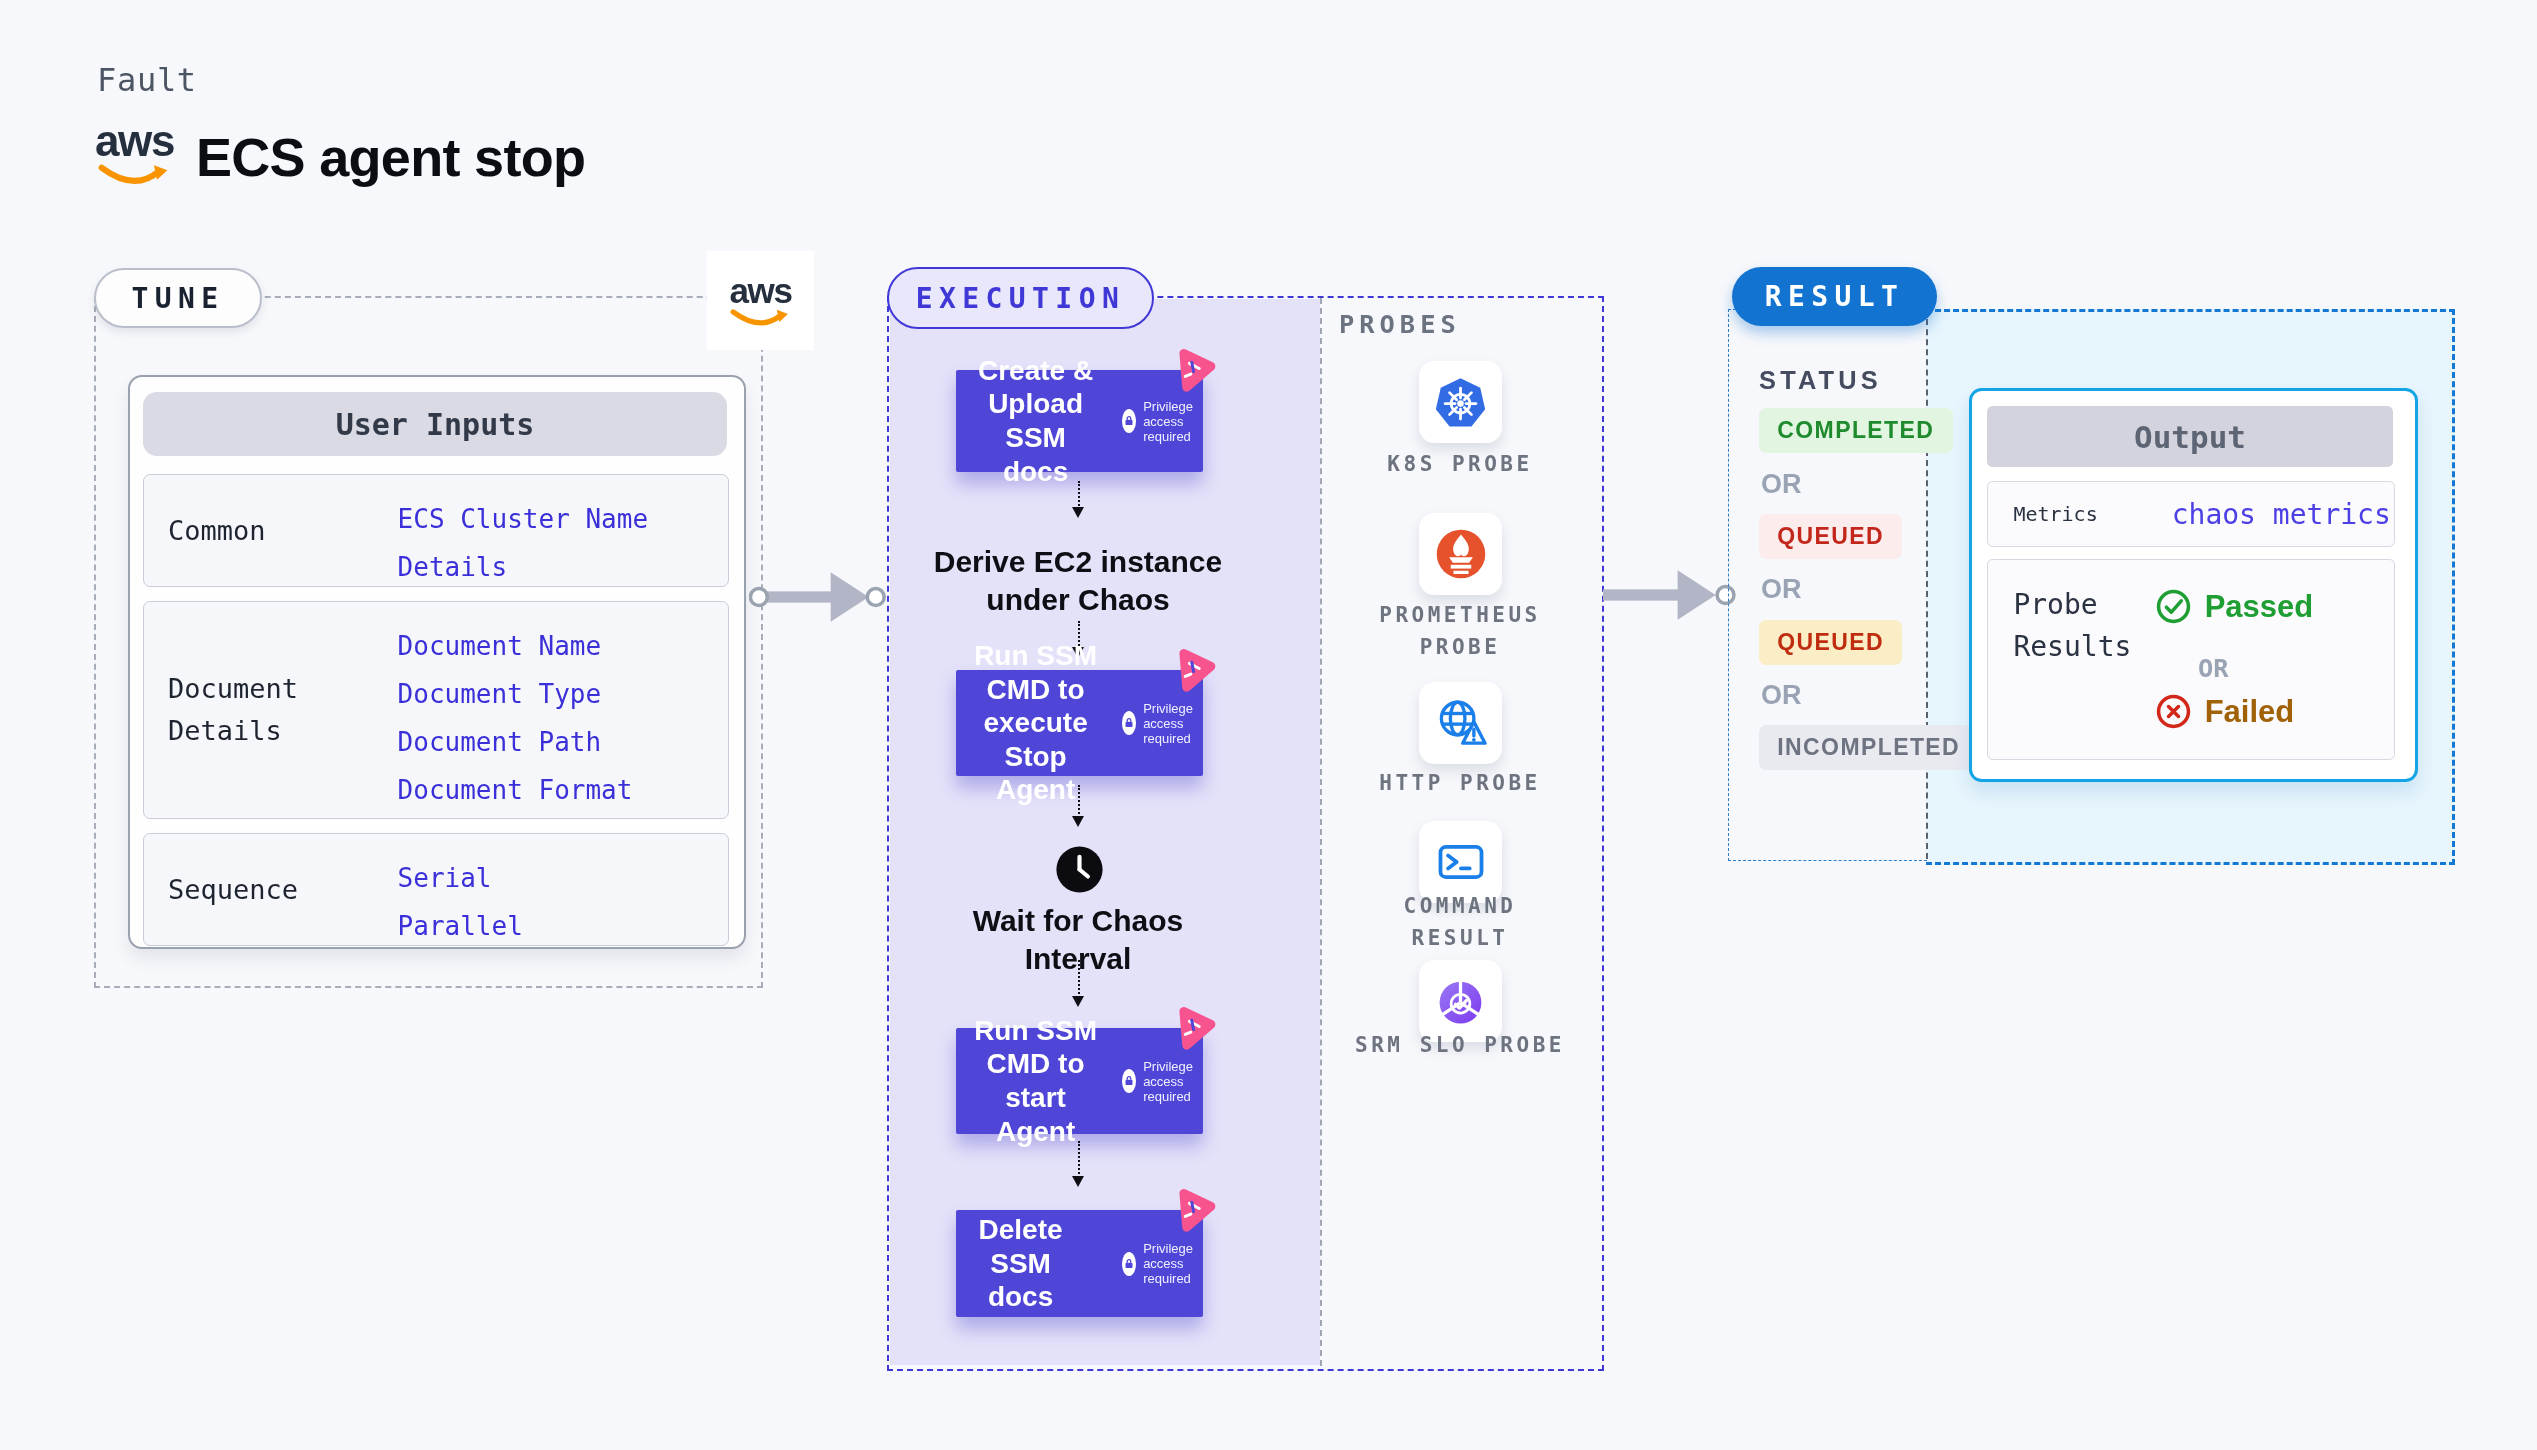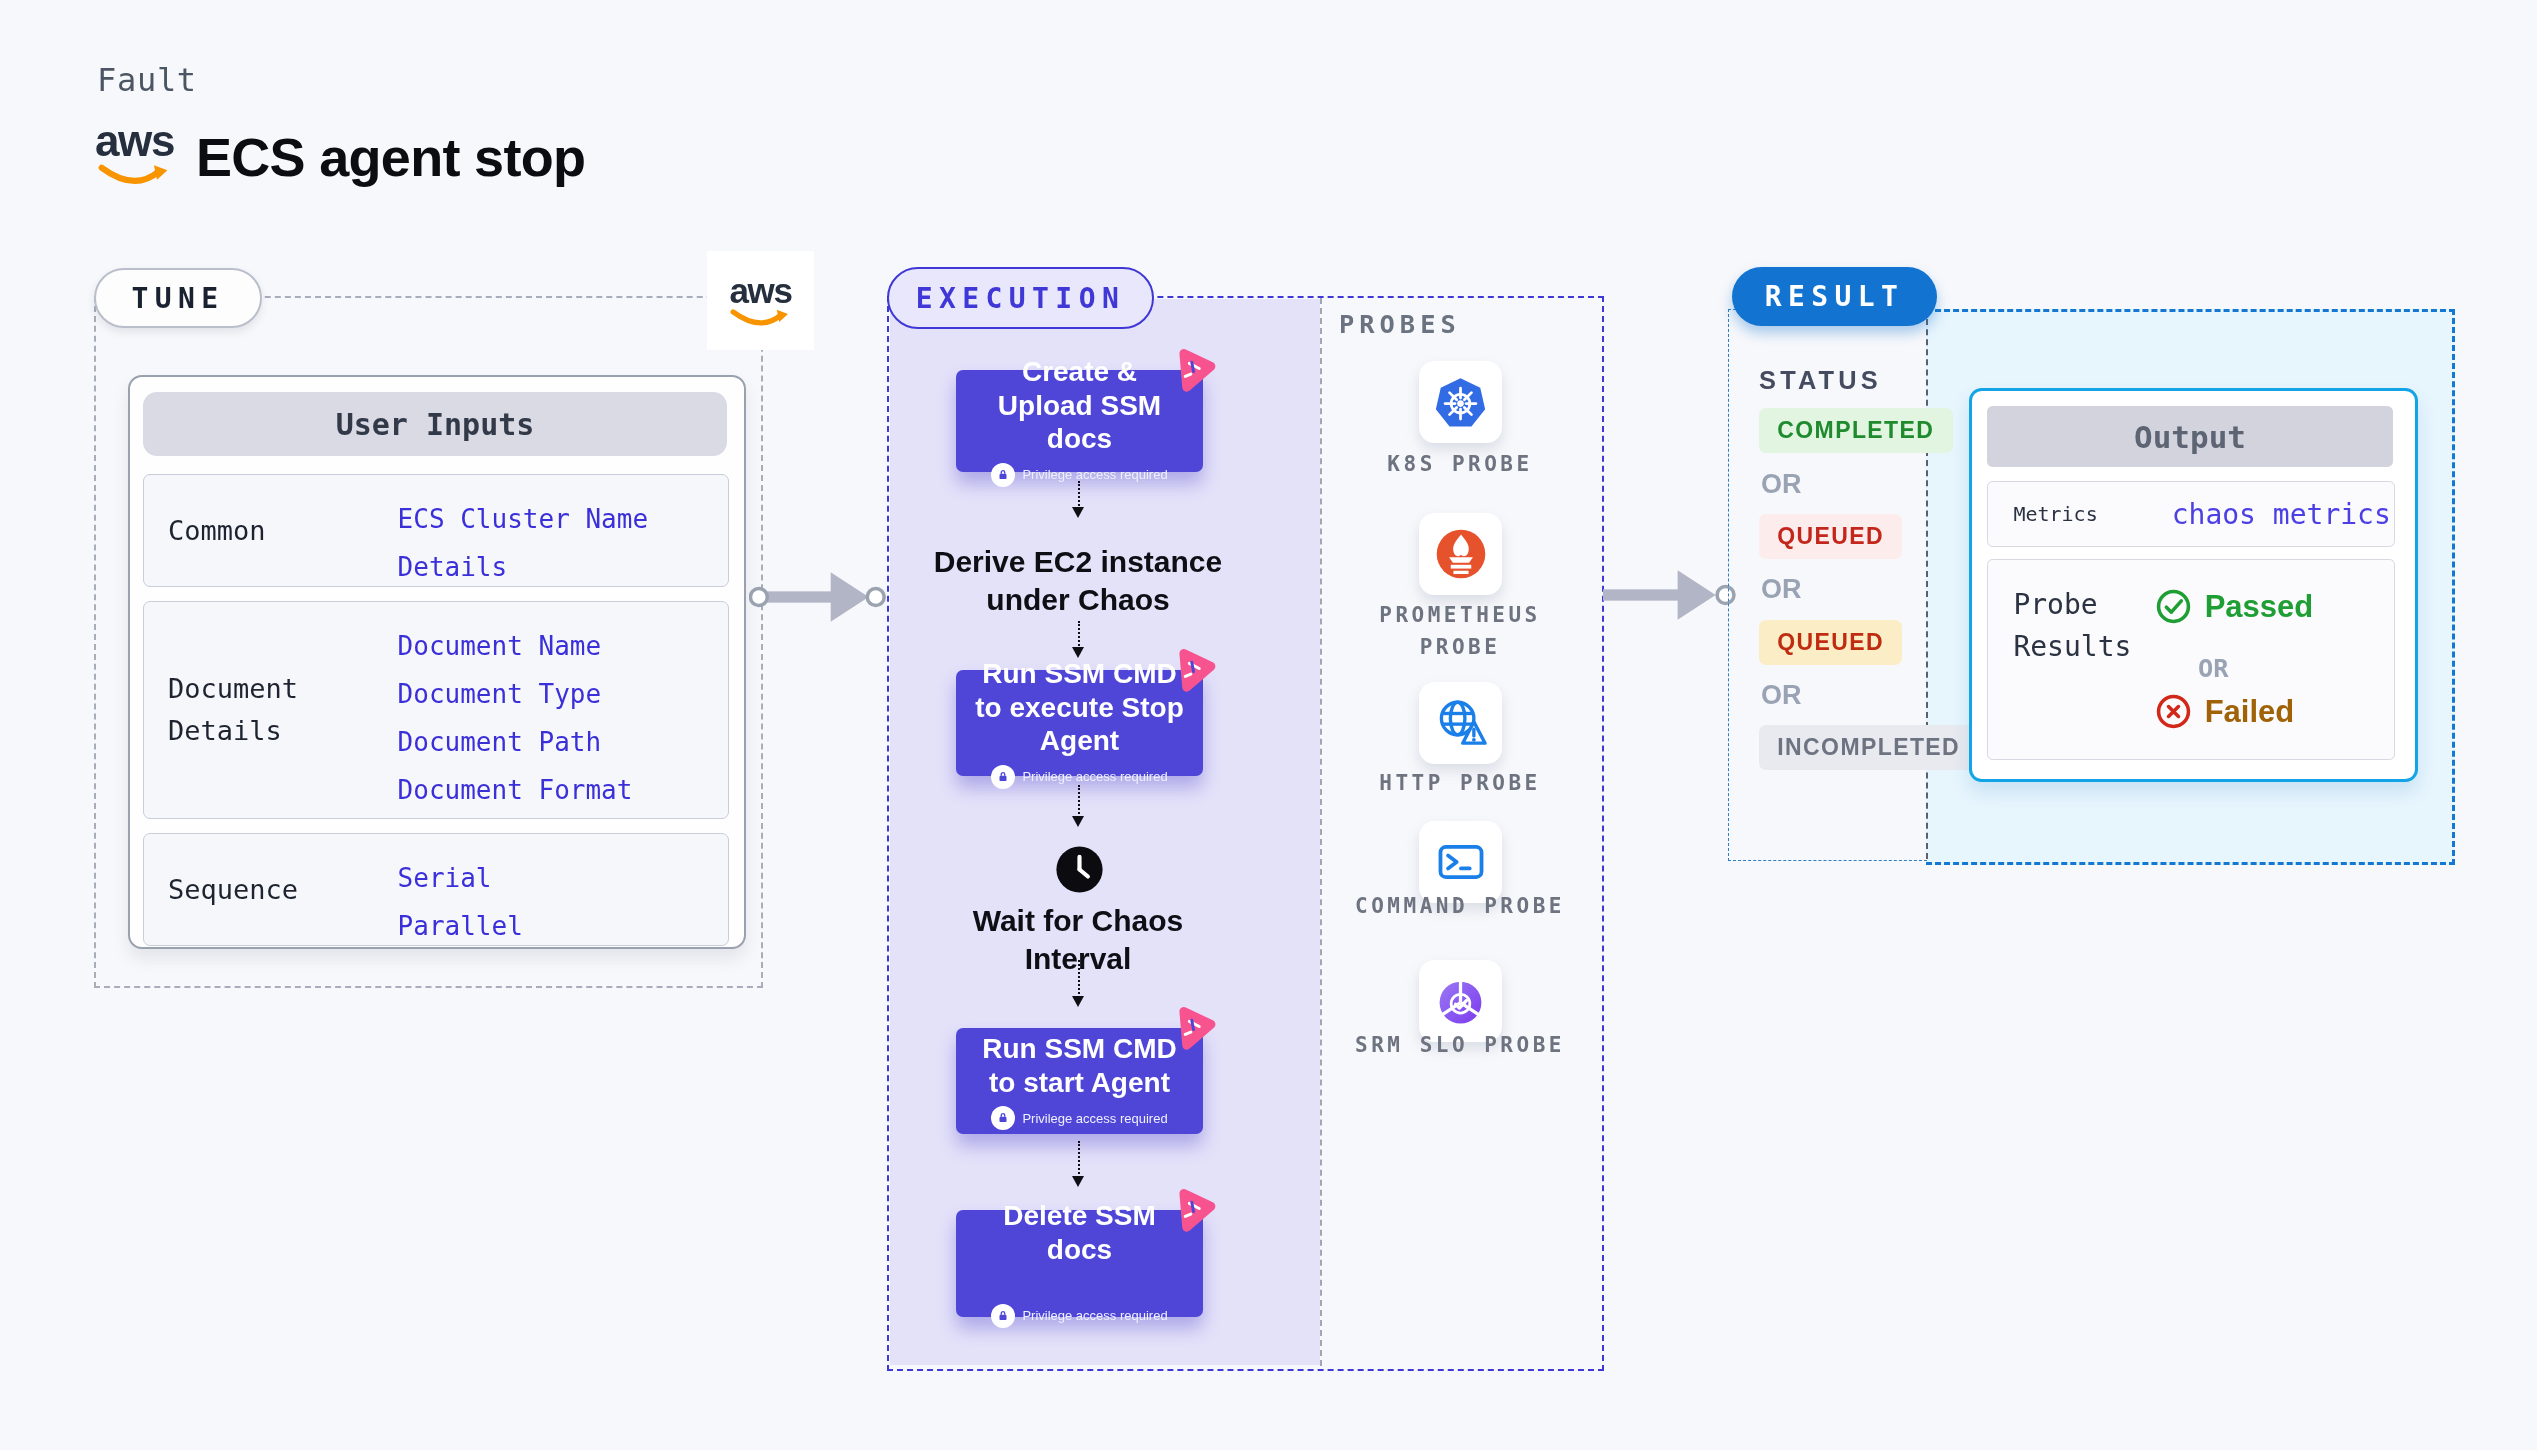--- a/index.html
+++ b/index.html
@@ -46,22 +46,22 @@
   
   .dotarrow{width:0;border-left:2.8px dotted #0e0e14;}
   .dotarrow::after{content:"";position:absolute;bottom:-11.3px;left:-7.8px;width:0;height:0;
                    border:6.4px solid transparent;border-top:11.3px solid #0e0e14;}
 
   
   .exec-box{left:887px;top:296px;width:713px;height:1071px;border:2.8px dashed #4038d6;}
   .exec-lane{left:890px;top:299px;width:430px;height:1066px;background:#e4e2f9;}
   .exec-divider{left:1320px;top:298px;height:1068px;width:0;border-left:2.1px dashed #a0a7b4;}
   .probes-header{left:1339px;top:309px;font-size:25.4px;font-weight:bold;color:#6b7280;letter-spacing:5px;}
-  .node{left:956px;width:247px;background:#4f46d8;border-radius:7px;color:#fff;
-        box-shadow:0 11.3px 18.3px rgba(62,52,200,.32);display:flex;flex-direction:column;
+  .node{left:956px;width:247px;background:#4f46d8;border-radius:2px;color:#fff;
+        box-shadow:0 11.3px 18.3px rgba(62,52,200,.32);display:flex;flex-direction:row;
         align-items:center;justify-content:center;gap:7px;}
   .node-title{font-family:"Liberation Sans",sans-serif;font-weight:bold;font-size:28px;
               line-height:1.2;text-align:center;padding:0 17px;}
   .priv{display:flex;align-items:center;gap:7px;}
   .priv-circle{width:24px;height:24px;border-radius:50%;background:#fff;display:flex;
                align-items:center;justify-content:center;}
   .priv-text{font-family:"Liberation Sans",sans-serif;font-size:13px;color:#eef0ff;}
   .chaos-badge{position:absolute;right:-12.7px;top:-21px;transform:rotate(8deg);}
   .step-text{font-family:"Liberation Sans",sans-serif;font-weight:bold;font-size:30px;color:#0d0f14;
              line-height:1.28;text-align:center;}
@@ -307,21 +307,21 @@
   </div>
   <div class="abs probe-label mono" style="top:768px;">HTTP PROBE</div>
 
   <div class="abs probe-card" style="top:821px;">
     <svg width="54" height="54" viewBox="0 0 100 100">
       <rect x="12" y="22" width="76" height="56" rx="10" fill="none" stroke="#1a7fe8" stroke-width="7"></rect>
       <path d="M26 38 L42 50 L26 62" fill="none" stroke="#1a7fe8" stroke-width="7" stroke-linecap="round" stroke-linejoin="round"></path>
       <path d="M50 62 H66" stroke="#1a7fe8" stroke-width="7" stroke-linecap="round"></path>
     </svg>
   </div>
-  <div class="abs probe-label mono" style="top:891px;">COMMAND PROBE</div>
+  <div class="abs probe-label mono" style="top:891px;">COMMAND RESULT</div>
 
   <div class="abs probe-card" style="top:960px;">
     <svg width="55" height="55" viewBox="0 0 100 100">
       <defs>
         <linearGradient id="slograd" x1="0" y1="0" x2="1" y2="1">
           <stop offset="0" stop-color="#9a79f5"></stop>
             <stop offset="1" stop-color="#7c3aed"></stop>
         </linearGradient>
       </defs>
       <circle cx="50" cy="52" r="38" fill="url(#slograd)"></circle>

